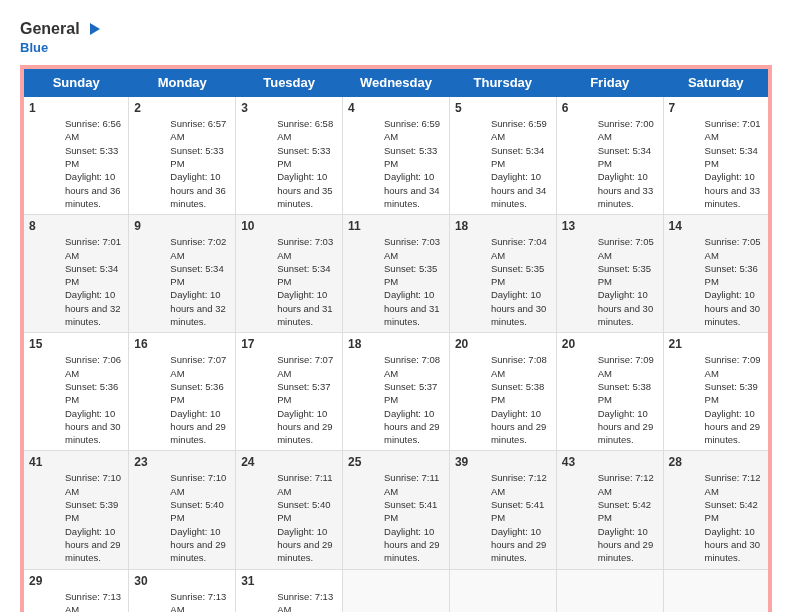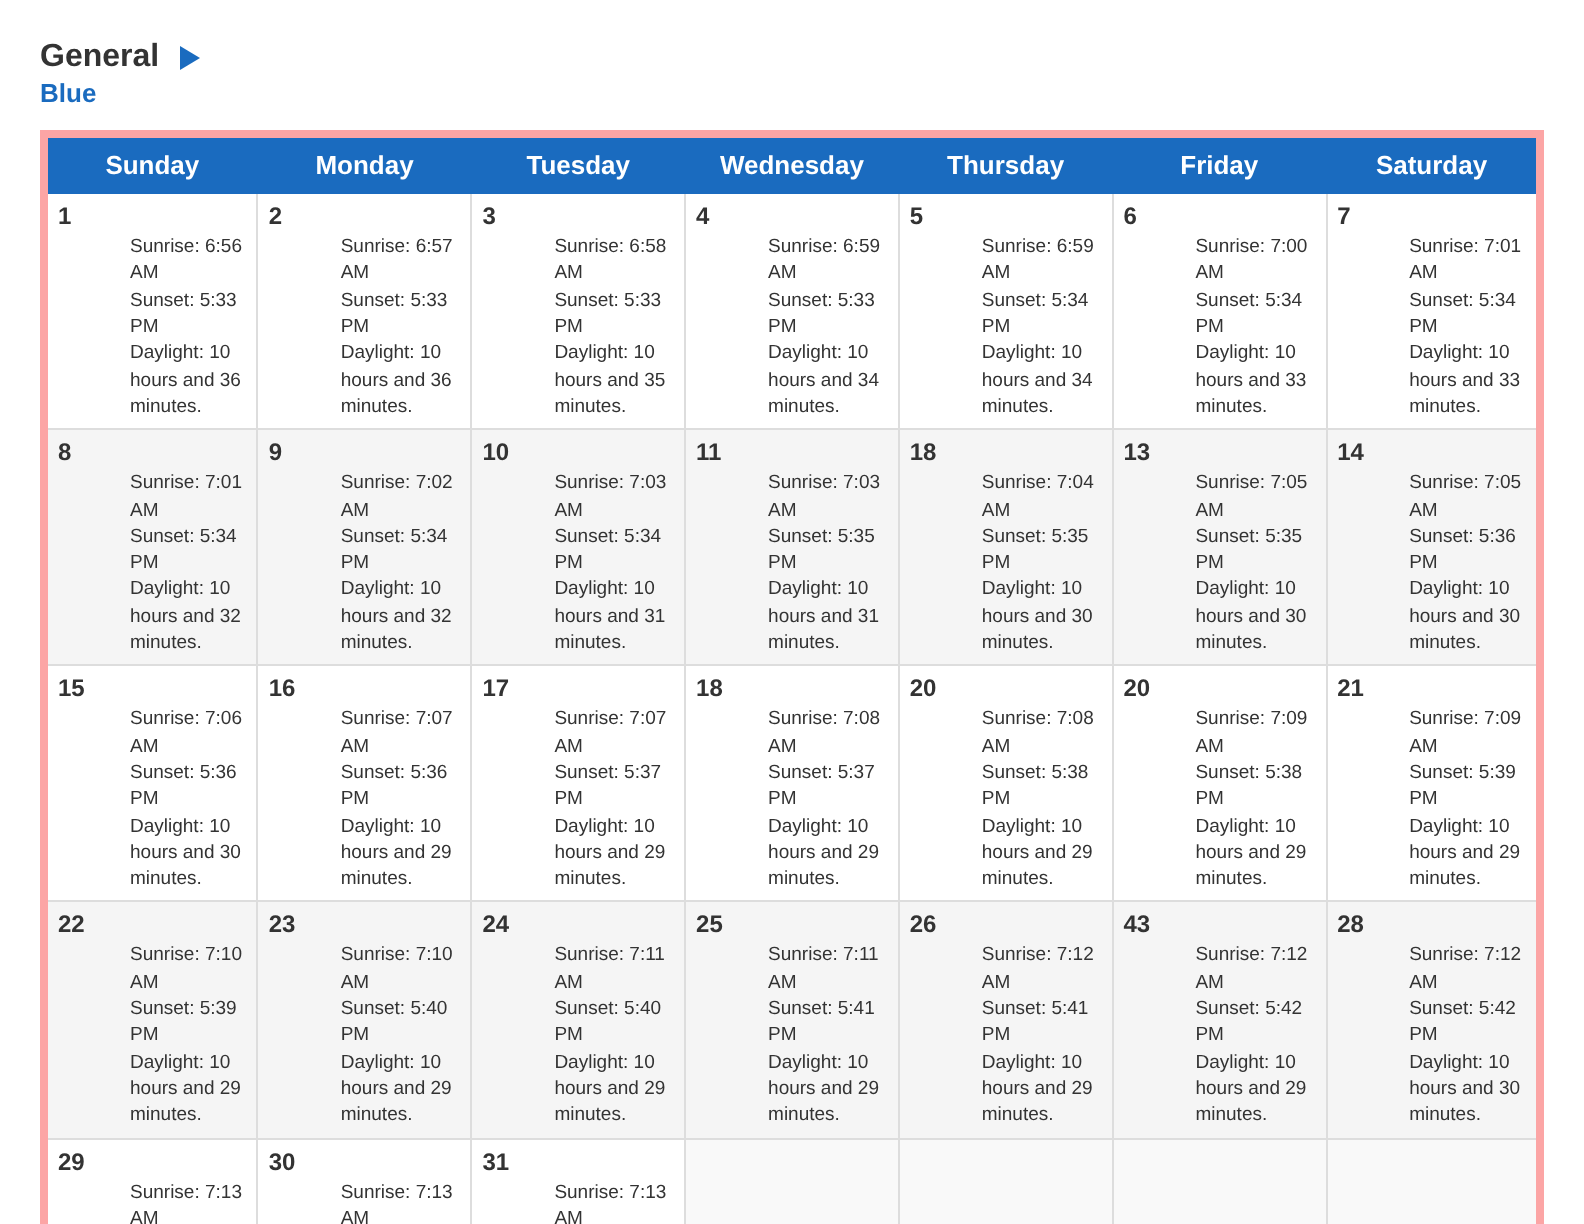--- a/index.html
+++ b/index.html
@@ -200,37 +200,37 @@
           <span class="day-number">20</span>
           <div class="day-info">Sunrise: 7:09 AM<br>Sunset: 5:38 PM<br>Daylight: 10 hours and 29 minutes.</div>
         </td>
         <td>
           <span class="day-number">21</span>
           <div class="day-info">Sunrise: 7:09 AM<br>Sunset: 5:39 PM<br>Daylight: 10 hours and 29 minutes.</div>
         </td>
       </tr>
       <tr class="week-row-even">
         <td>
-          <span class="day-number">22</span>
+          <span class="day-number">41</span>
           <div class="day-info">Sunrise: 7:10 AM<br>Sunset: 5:39 PM<br>Daylight: 10 hours and 29 minutes.</div>
         </td>
         <td>
           <span class="day-number">23</span>
           <div class="day-info">Sunrise: 7:10 AM<br>Sunset: 5:40 PM<br>Daylight: 10 hours and 29 minutes.</div>
         </td>
         <td>
           <span class="day-number">24</span>
           <div class="day-info">Sunrise: 7:11 AM<br>Sunset: 5:40 PM<br>Daylight: 10 hours and 29 minutes.</div>
         </td>
         <td>
           <span class="day-number">25</span>
           <div class="day-info">Sunrise: 7:11 AM<br>Sunset: 5:41 PM<br>Daylight: 10 hours and 29 minutes.</div>
         </td>
         <td>
-          <span class="day-number">26</span>
+          <span class="day-number">39</span>
           <div class="day-info">Sunrise: 7:12 AM<br>Sunset: 5:41 PM<br>Daylight: 10 hours and 29 minutes.</div>
         </td>
         <td>
           <span class="day-number">43</span>
           <div class="day-info">Sunrise: 7:12 AM<br>Sunset: 5:42 PM<br>Daylight: 10 hours and 29 minutes.</div>
         </td>
         <td>
           <span class="day-number">28</span>
           <div class="day-info">Sunrise: 7:12 AM<br>Sunset: 5:42 PM<br>Daylight: 10 hours and 30 minutes.</div>
         </td>

